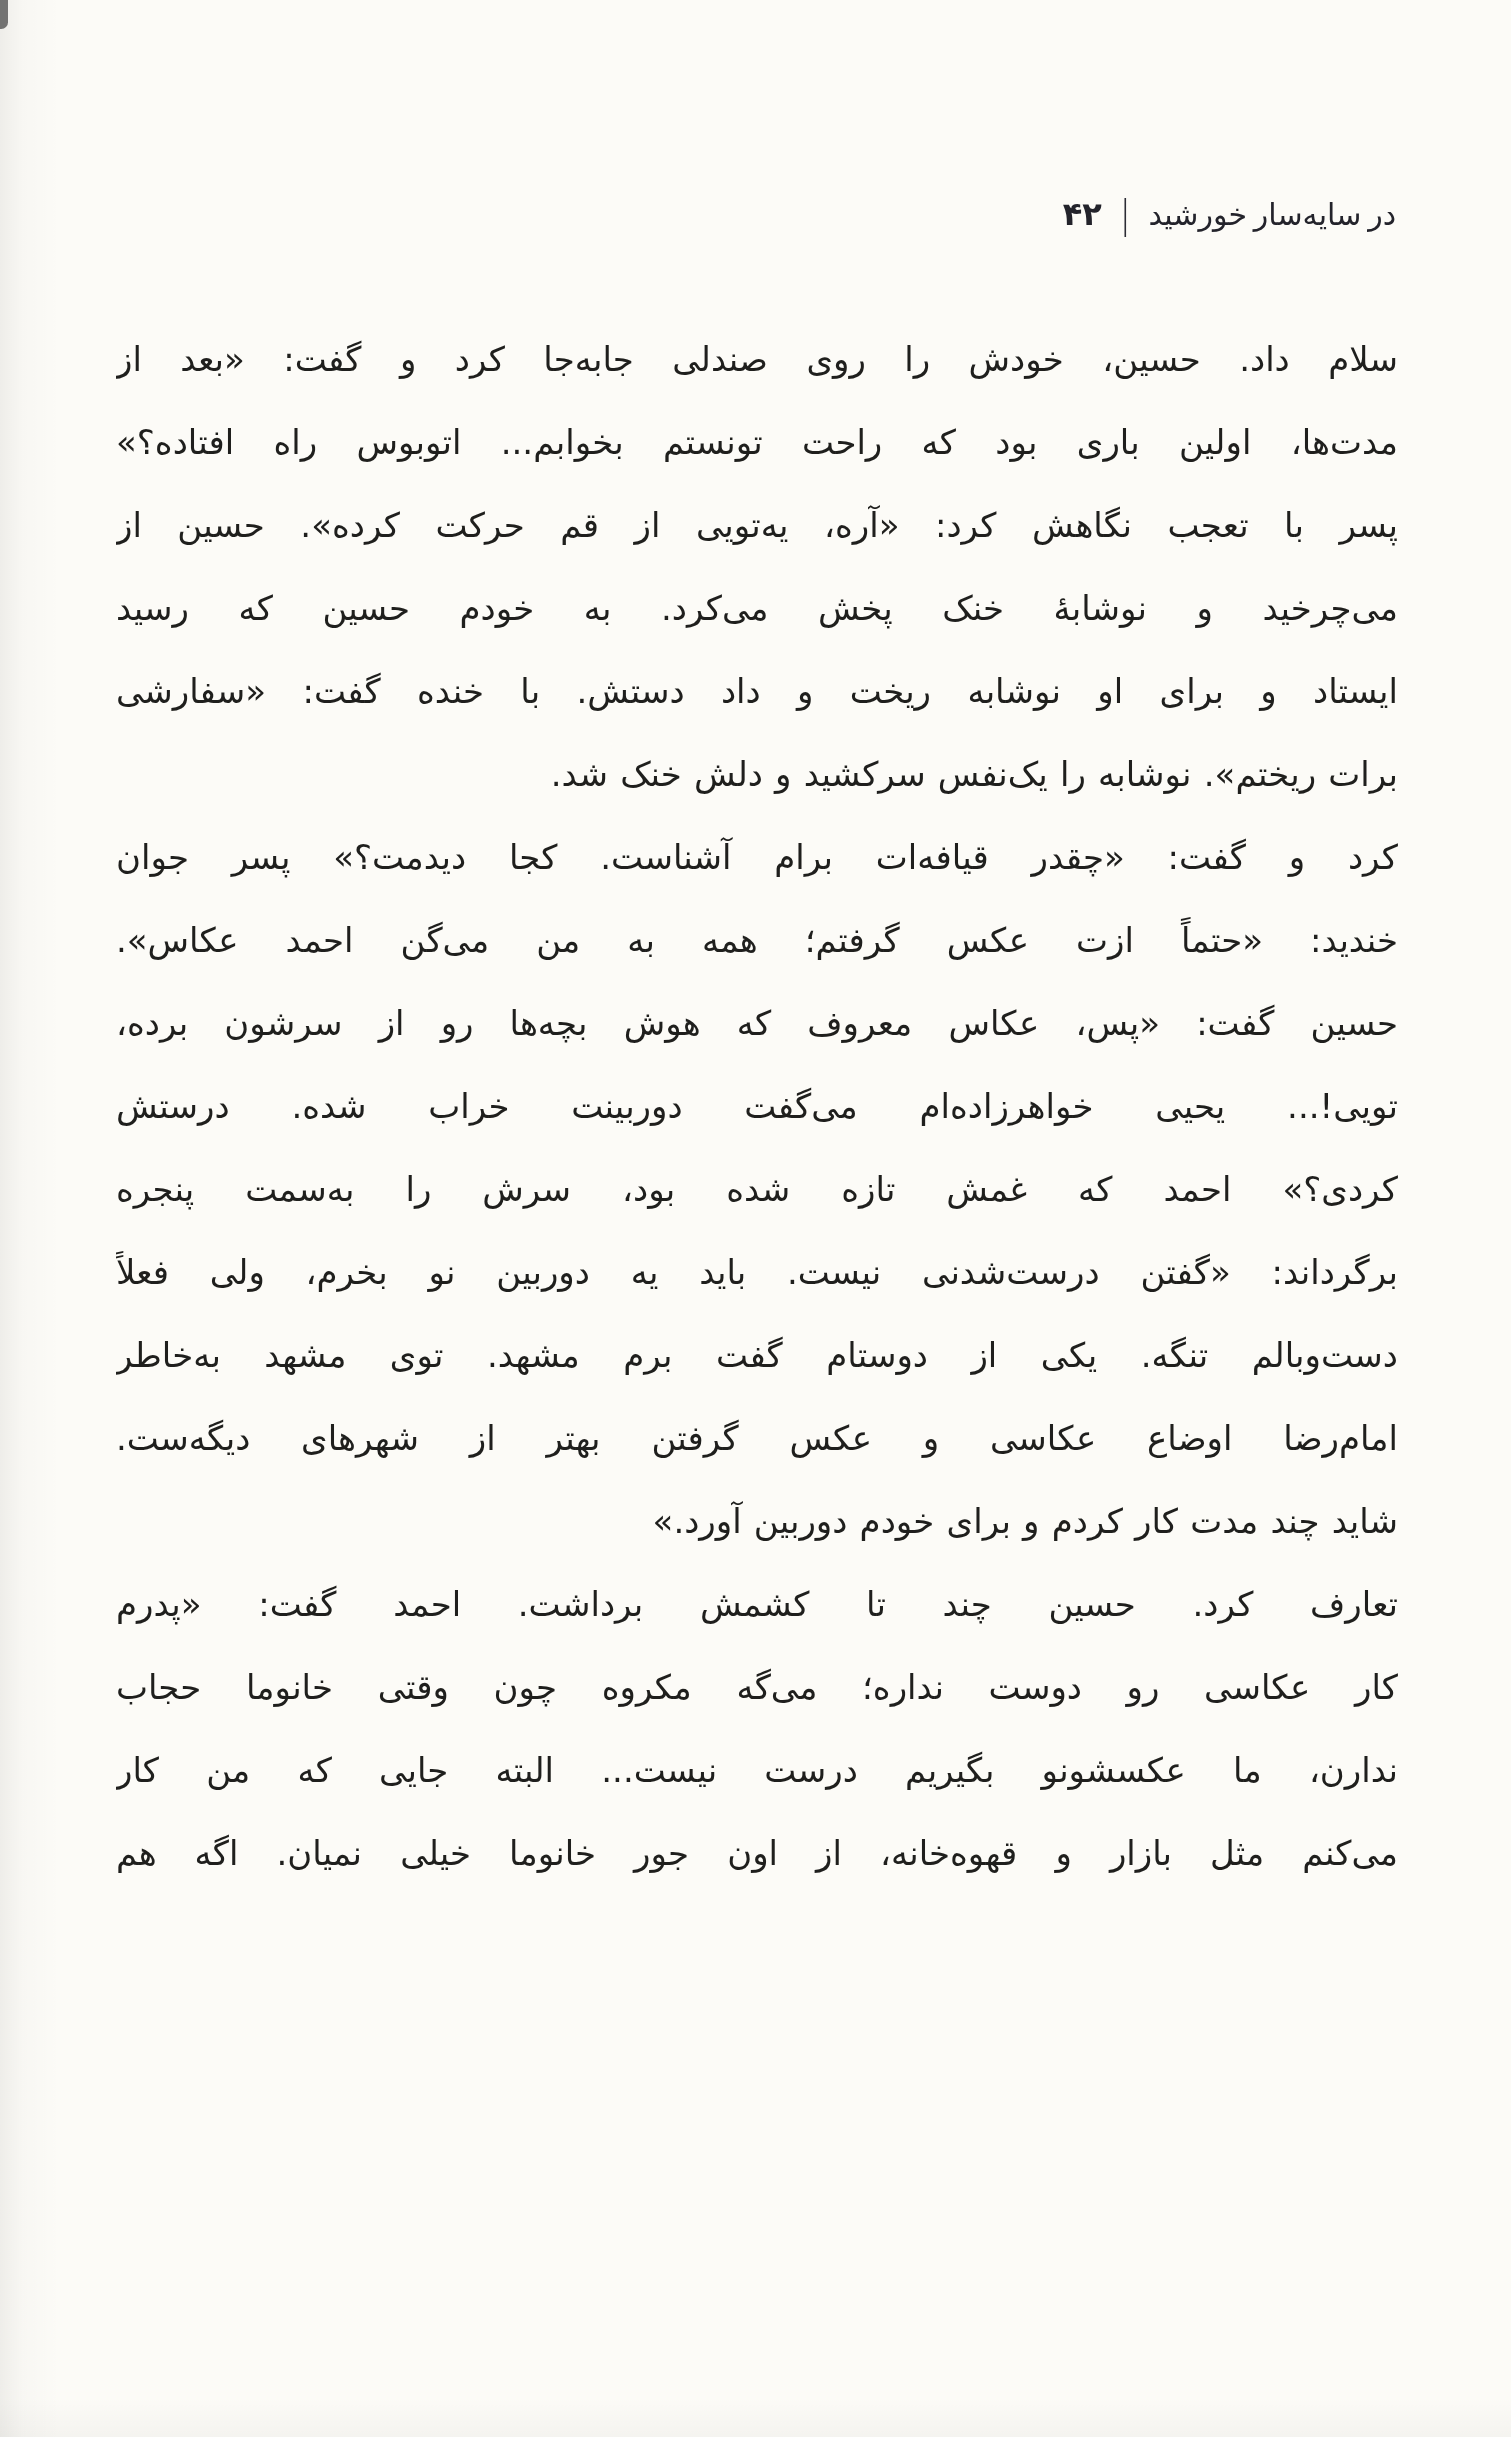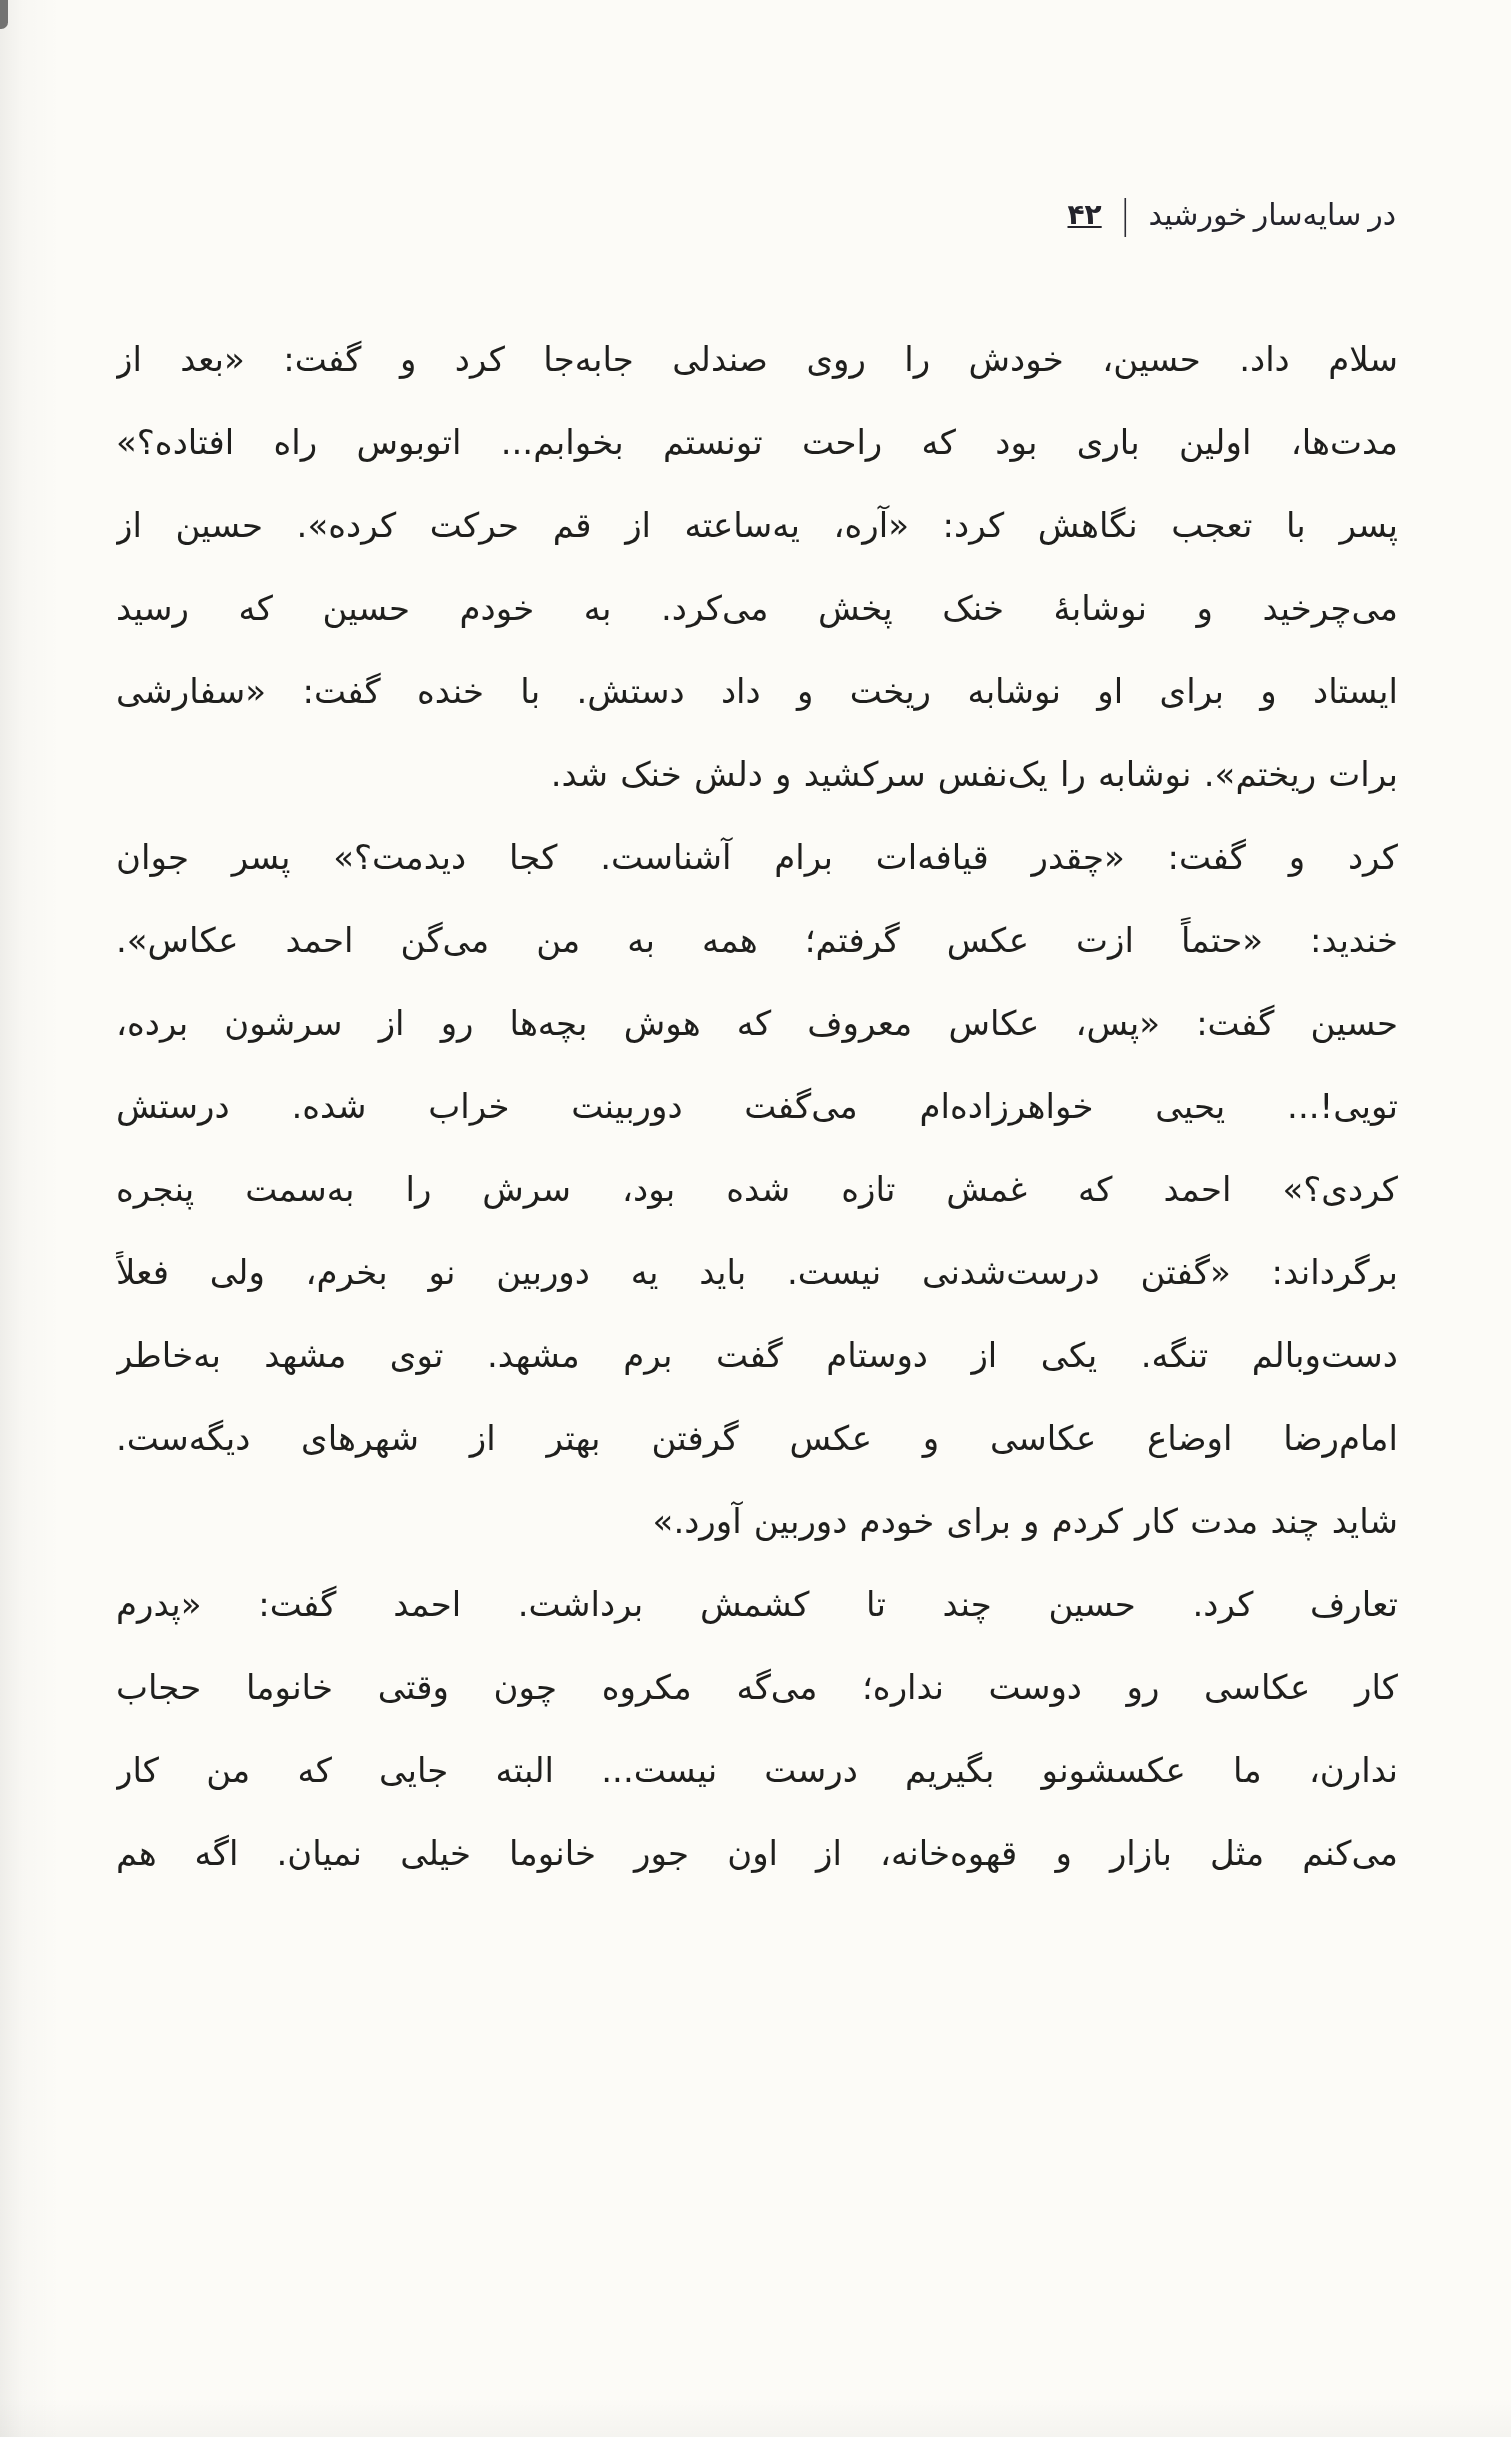--- a/index.html
+++ b/index.html
@@ -24,21 +24,21 @@
   }
   
   .running-head {
     position: absolute; top: 194px; right: 116px;
     direction: rtl;
     display: flex; align-items: center; gap: 17.7px;
     color: #23232b;
   }
   .book-title { font-size: 30px; letter-spacing: 0px; word-spacing: -2.7px; font-weight: 500; text-align: center; }
   .head-sep   { font-size: 34px; font-weight: 300; color: #2c2c34; transform: scaleY(1.15); }
-  .page-num   { font-size: 28px; font-weight: 700; letter-spacing: 2.7px; text-decoration: underline; }
+  .page-num   { font-size: 32px; font-weight: 700; letter-spacing: 2.7px; }
   
   .body-text {
     position: absolute;
     top: 318px; right: 114px; left: 116px;
     direction: rtl;
     font-size: 34px;
     color: #1f1f1d;
   }
   .text-line {
     height: 83px;
@@ -62,21 +62,21 @@
     <span class="book-title">در سایه‌سار خورشید</span>
     <span class="head-sep">|</span>
     <span class="page-num">۴۲</span>
   </div>
 
   <div class="body-text">
 
     <div>
       <div class="text-line">سلام داد. حسین، خودش را روی صندلی جابه‌جا کرد و گفت: «بعد از</div>
       <div class="text-line">مدت‌ها، اولین باری بود که راحت تونستم بخوابم... اتوبوس راه افتاده؟»</div>
-      <div class="text-line">پسر با تعجب نگاهش کرد: «آره، یه‌ساعته از قم حرکت کرده». حسین از</div>
+      <div class="text-line">پسر با تعجب نگاهش کرد: «آره، یه‌تویی از قم حرکت کرده». حسین از</div>
       <div class="text-line">می‌چرخید و نوشابهٔ خنک پخش می‌کرد. به خودم حسین که رسید</div>
       <div class="text-line">ایستاد و برای او نوشابه ریخت و داد دستش. با خنده گفت: «سفارشی</div>
       <div class="text-line para-end">برات ریختم». نوشابه را یک‌نفس سرکشید و دلش خنک شد.</div>
     </div>
 
     <div>
       <div class="text-line">کرد و گفت: «چقدر قیافه‌ات برام آشناست. کجا دیدمت؟» پسر جوان</div>
       <div class="text-line">خندید: «حتماً ازت عکس گرفتم؛ همه به من می‌گن احمد عکاس».</div>
       <div class="text-line">حسین گفت: «پس، عکاس معروف که هوش بچه‌ها رو از سرشون برده،</div>
       <div class="text-line">تویی!... یحیی خواهرزاده‌ام می‌گفت دوربینت خراب شده. درستش</div>

